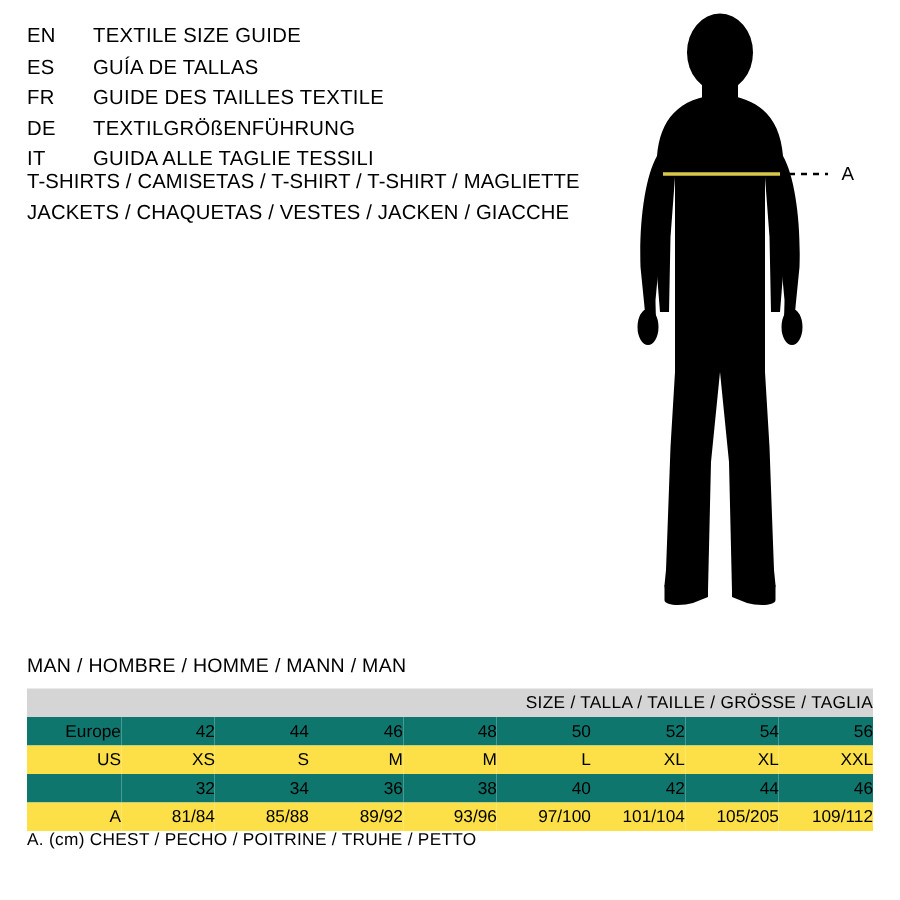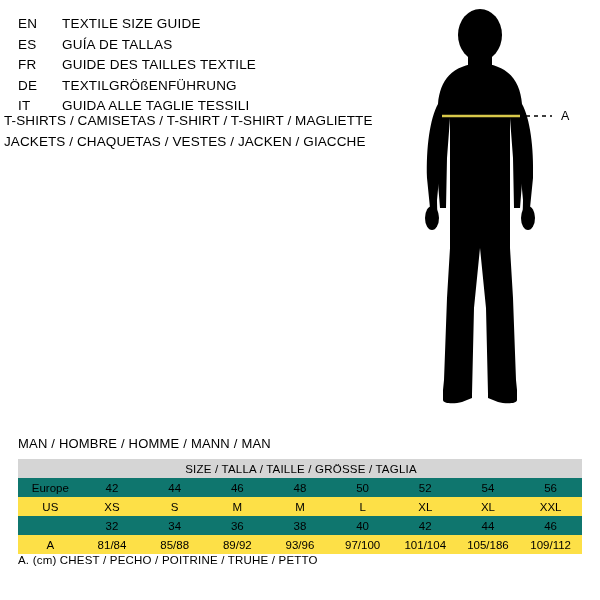--- a/index.html
+++ b/index.html
@@ -41,21 +41,21 @@
     font-size: 13.5px;
   }
   .lang-text {
     flex: 1 1 auto;
     white-space: nowrap;
   }
 
   
   .cat-block {
     position: absolute;
-    left: 4px;
+    left: 18px;
     top: 110px;
     width: 420px;
   }
   .cat-line {
     font-size: 13.5px;
     line-height: 21px;
     letter-spacing: 0.1px;
     white-space: nowrap;
   }
 
@@ -93,21 +93,21 @@
   }
   table.size-table {
     border-collapse: collapse;
     width: 564px;
     table-layout: fixed;
     font-size: 11.5px;
   }
   table.size-table td, table.size-table th {
     padding: 0;
     height: 19px;
-    text-align: center;
+    text-align: right;
     font-weight: normal;
     vertical-align: middle;
   }
   .row-header td {
     background: #d5d5d5;
     font-size: 11.5px;
     letter-spacing: 0.2px;
   }
   .row-shade td {
     background: #0f766e;
@@ -272,21 +272,21 @@
         </tr>
 
         <tr class="row-plain">
           <td class="c-label">A</td>
           <td class="c-val">81/84</td>
           <td class="c-val">85/88</td>
           <td class="c-val">89/92</td>
           <td class="c-val">93/96</td>
           <td class="c-val">97/100</td>
           <td class="c-val">101/104</td>
-          <td class="c-val">105/186</td>
+          <td class="c-val">105/205</td>
           <td class="c-val">109/112</td>
         </tr>
       </tbody>
     </table>
 
     <div class="footnote">A. (cm) CHEST / PECHO / POITRINE / TRUHE / PETTO</div>
   </div>
 
 </div>
 

